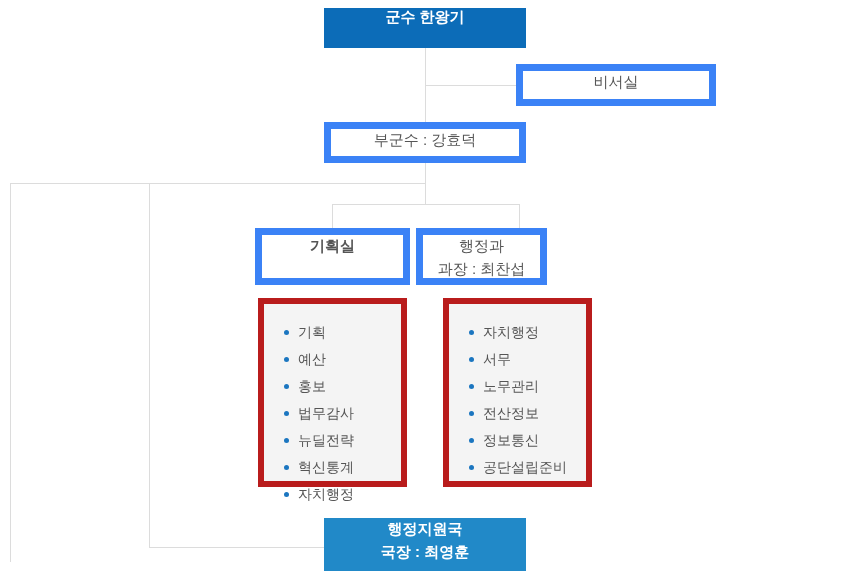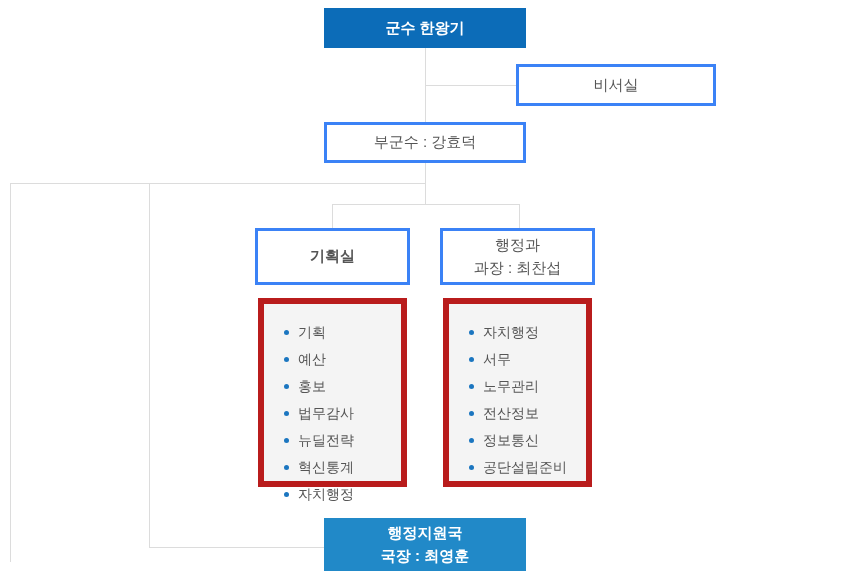--- a/index.html
+++ b/index.html
@@ -14,48 +14,48 @@
     height: 573px;
     background: #ffffff;
     overflow: hidden;
   }
   .box {
     position: absolute;
     box-sizing: border-box;
     display: flex;
     flex-direction: column;
     align-items: center;
-    justify-content: center;
+    justify-content: flex-start;
     text-align: center;
   }
   .box-blue {
     background: #0c6cb8;
     color: #ffffff;
     font-weight: bold;
     font-size: 15px;
   }
   .box-lightblue {
     background: #2189c8;
     color: #ffffff;
     font-weight: bold;
     font-size: 15px;
     line-height: 1.5;
   }
   .box-outline {
     background: #ffffff;
-    border: 3px solid #3b82f6;
+    border: 7px solid #3b82f6;
     color: #555555;
     font-size: 15px;
     line-height: 1.5;
   }
   .gov-box      { left: 324px; top: 8px;   width: 202px; height: 40px; }
   .secretary-box{ left: 516px; top: 64px;  width: 200px; height: 42px; }
   .deputy-box   { left: 324px; top: 122px; width: 202px; height: 41px; }
   .dept1-box    { left: 255px; top: 228px; width: 155px; height: 57px; font-weight: bold; }
-  .dept2-box    { left: 440px; top: 228px; width: 155px; height: 57px; }
+  .dept2-box    { left: 416px; top: 228px; width: 131px; height: 57px; }
   .bureau-box   { left: 324px; top: 518px; width: 202px; height: 53px; }
 
   .team-list {
     position: absolute;
     box-sizing: border-box;
     background: #f4f4f4;
     border: 6px solid #b91c1c;
     padding: 15px 8px 8px 20px;
     margin: 0;
     list-style: none;

